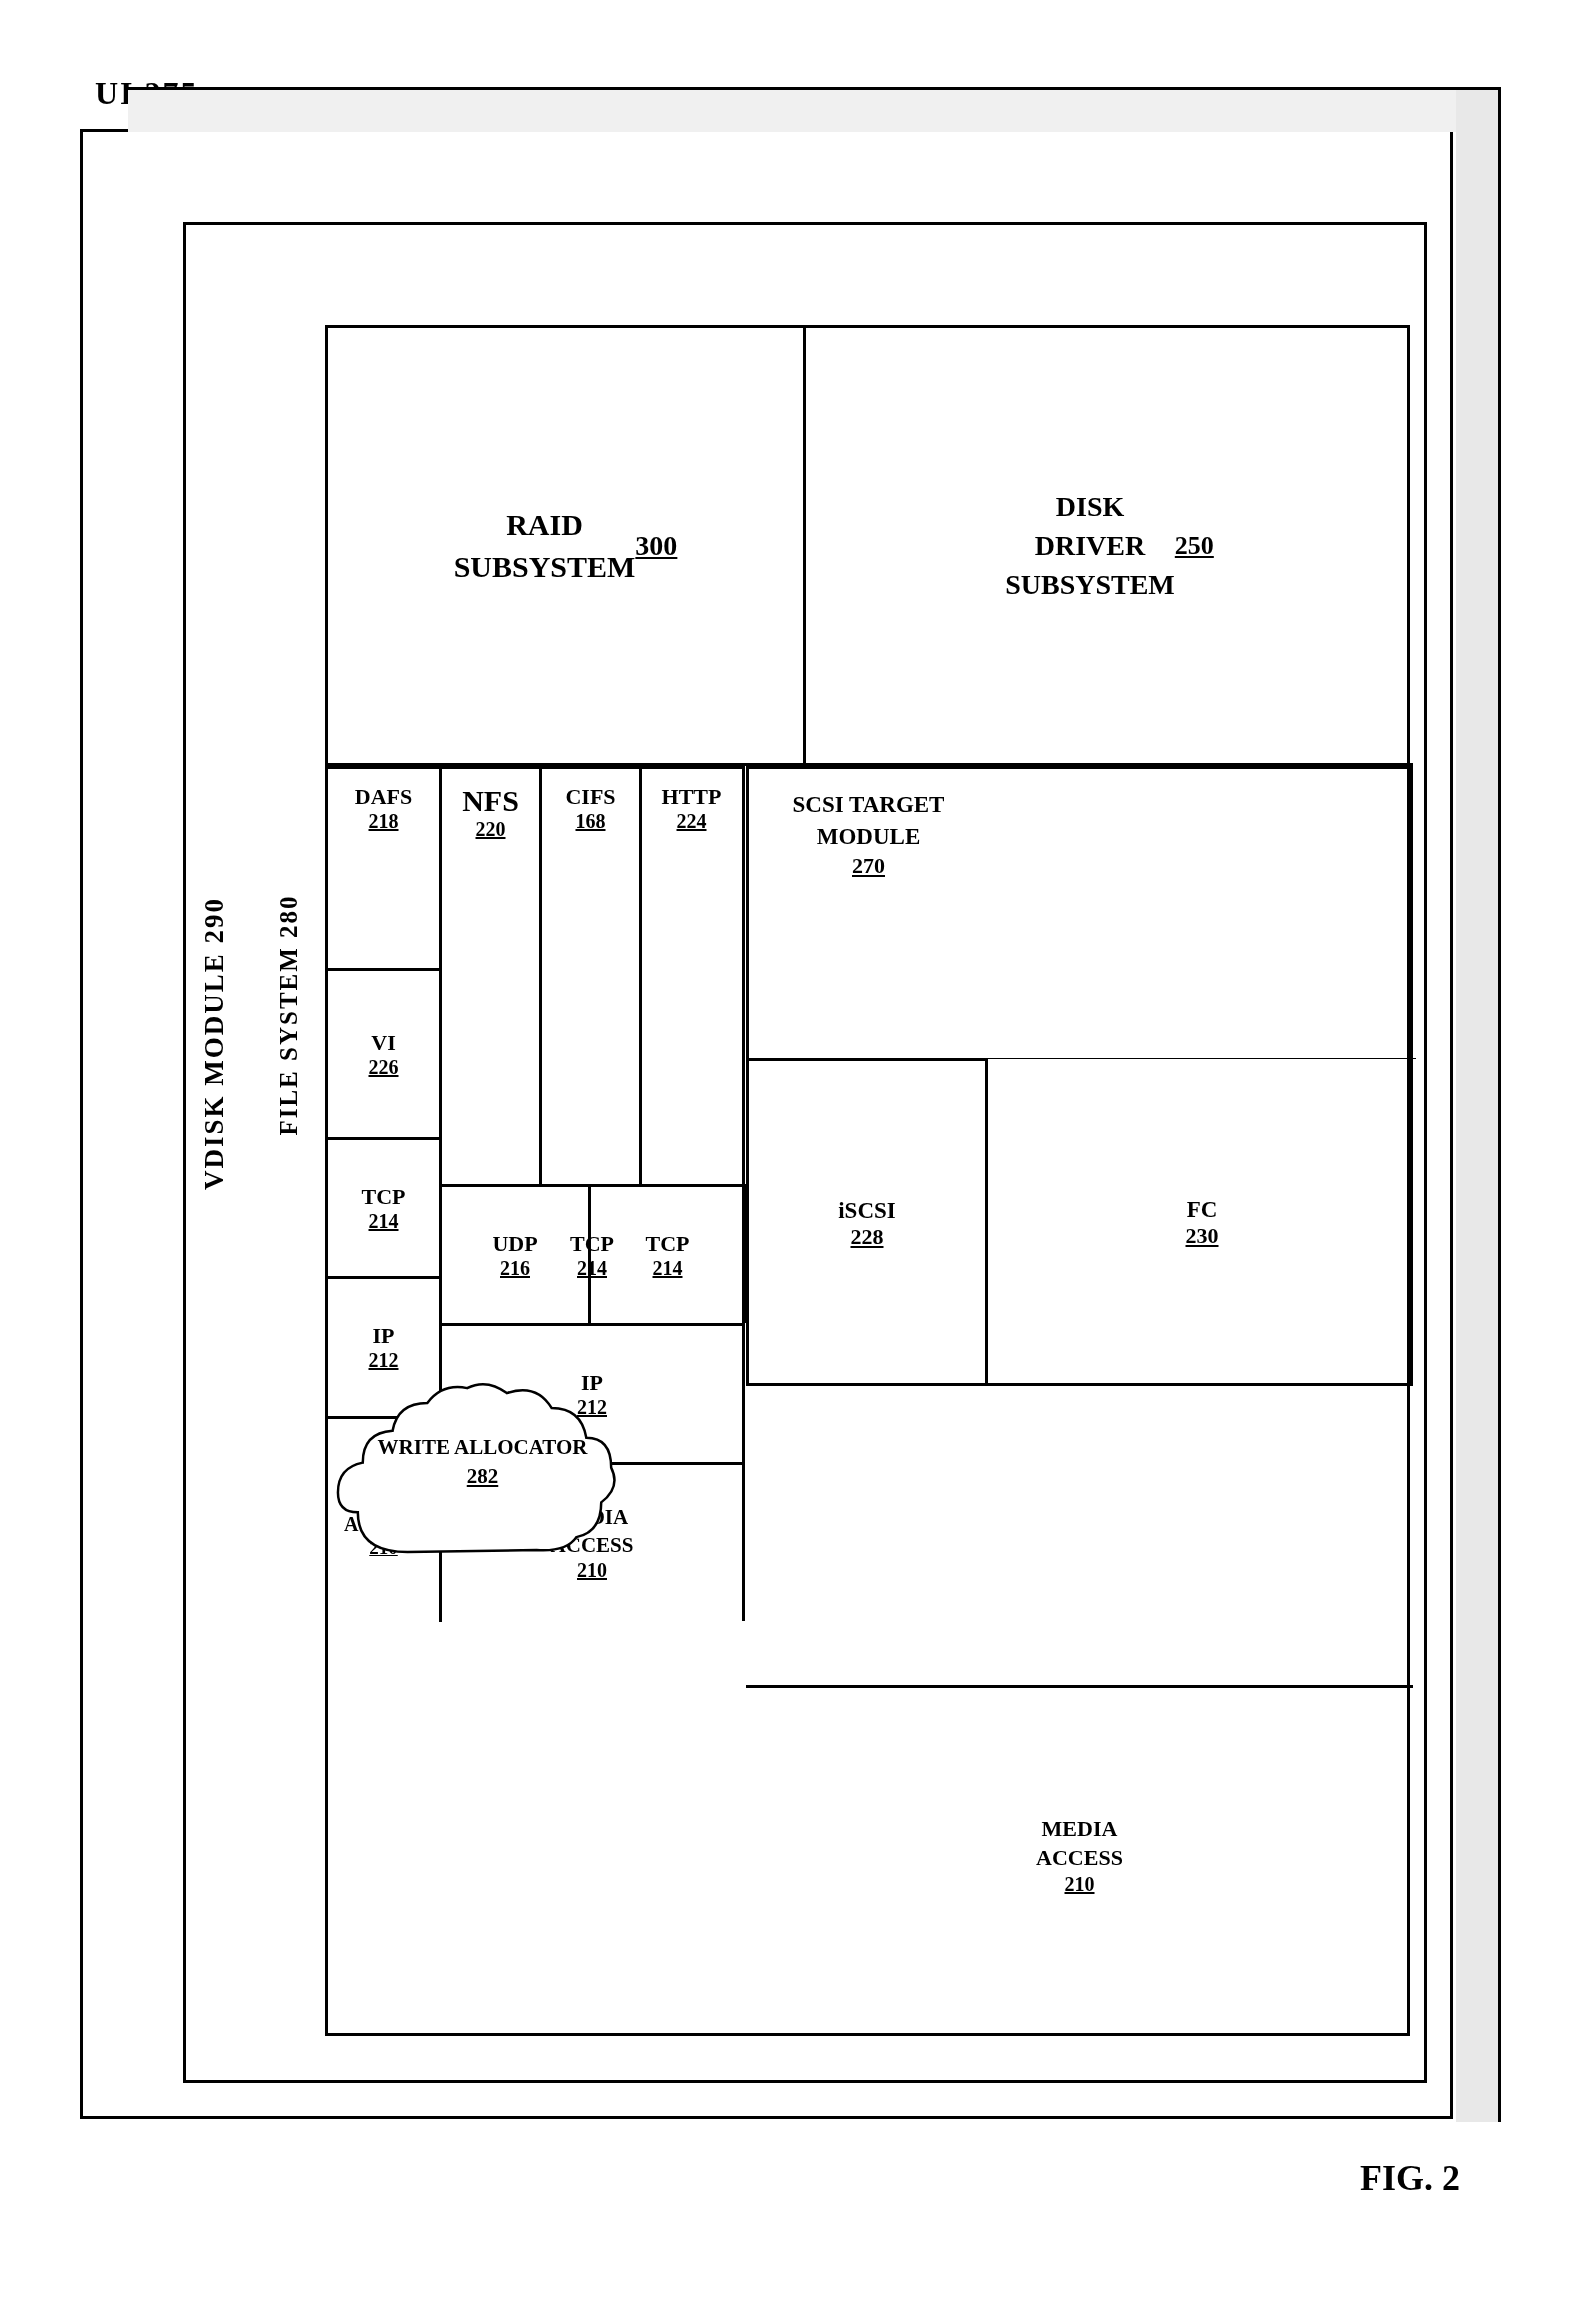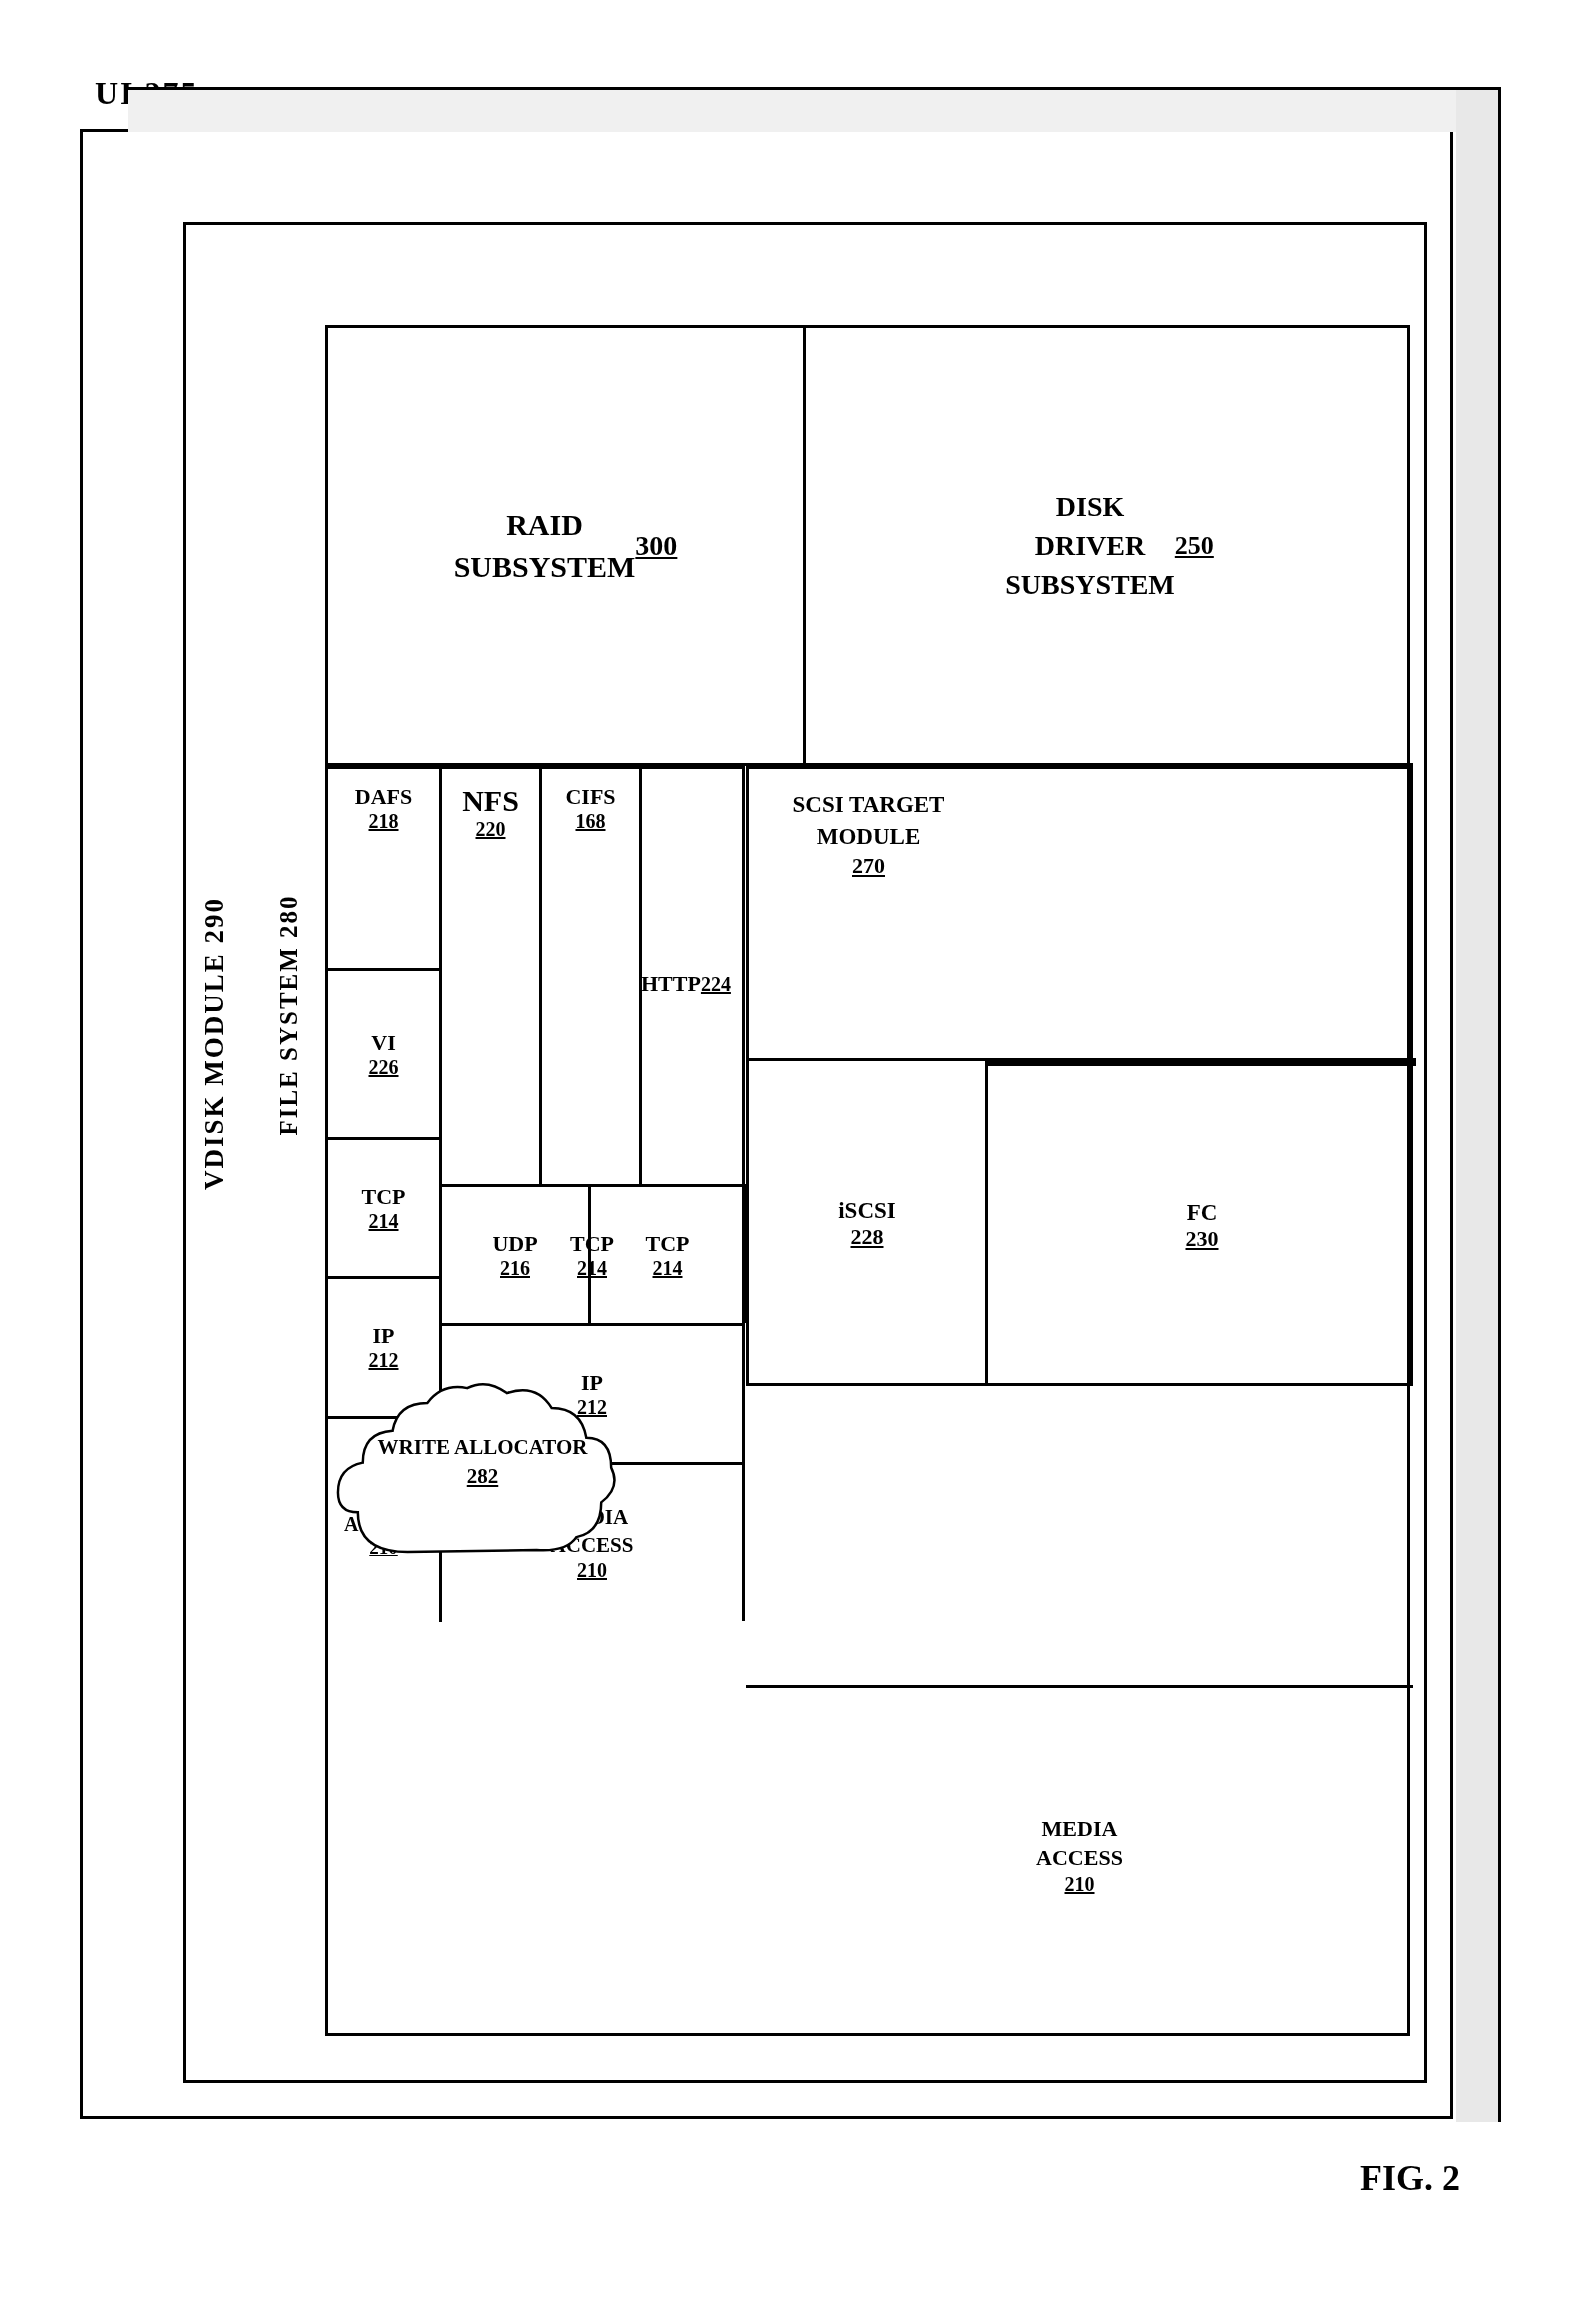--- a/index.html
+++ b/index.html
@@ -56,21 +56,21 @@
           <div style="position:absolute; top:20px; left:10px; width:219px; text-align:center;">
             <div style="font-size:23px; font-weight:bold; line-height:1.4; font-family:'Times New Roman',serif;">SCSI TARGET<br>MODULE</div>
             <div style="font-size:22px; font-weight:bold; text-decoration:underline; font-family:'Times New Roman',serif;">270</div>
           </div>
 
           <div style="position:absolute; top:289px; left:0; width:239px; height:328px; border-top:3px solid #000; border-right:3px solid #000; display:flex; flex-direction:column; align-items:center; justify-content:center;">
             <div style="font-size:23px; font-weight:bold; font-family:'Times New Roman',serif;">iSCSI</div>
             <div style="font-size:22px; font-weight:bold; text-decoration:underline; font-family:'Times New Roman',serif;">228</div>
           </div>
 
-          <div style="position:absolute; top:289px; left:239px; width:428px; height:328px; border-top:8px solid #000000; display:flex; flex-direction:column; align-items:center; justify-content:center;">
+          <div style="position:absolute; top:289px; left:239px; width:428px; height:328px; border-top:1px solid #000000; display:flex; flex-direction:column; align-items:center; justify-content:center;">
             <div style="font-size:23px; font-weight:bold; font-family:'Times New Roman',serif;">FC</div>
             <div style="font-size:22px; font-weight:bold; text-decoration:underline; font-family:'Times New Roman',serif;">230</div>
           </div>
         </div>
 
         <div style="position:absolute; top:438px; left:0; width:114px; height:856px; border-right:3px solid #000; border-top:3px solid #000;">
 
           <div style="position:absolute; top:15px; left:0; width:100%; text-align:center;">
             <div style="font-size:22px; font-weight:bold; font-family:'Times New Roman',serif;">DAFS</div>
             <div style="font-size:20px; font-weight:bold; text-decoration:underline; font-family:'Times New Roman',serif;">218</div>
@@ -100,21 +100,21 @@
         <div style="position:absolute; top:438px; left:114px; width:100px; height:418px; border-right:3px solid #000; border-top:3px solid #000; display:flex; flex-direction:column; align-items:center; justify-content:flex-start; padding-top:15px;">
           <div style="font-size:30px; font-weight:bold; font-family:'Times New Roman',serif;text-align:center;">NFS</div>
           <div style="font-size:20px; font-weight:bold; text-decoration:underline; font-family:'Times New Roman',serif;">220</div>
         </div>
 
         <div style="position:absolute; top:438px; left:214px; width:100px; height:418px; border-right:3px solid #000; border-top:3px solid #000; display:flex; flex-direction:column; align-items:center; justify-content:flex-start; padding-top:15px;">
           <div style="font-size:22px; font-weight:bold; font-family:'Times New Roman',serif;">CIFS</div>
           <div style="font-size:20px; font-weight:bold; text-decoration:underline; font-family:'Times New Roman',serif;">168</div>
         </div>
 
-        <div style="position:absolute; top:438px; left:313px; width:104px; height:418px; border-right:3px solid #000; border-top:3px solid #000; display:flex; flex-direction:row; align-items:center; justify-content:flex-start; padding-top:15px;">
+        <div style="position:absolute; top:438px; left:313px; width:104px; height:418px; border-right:3px solid #000; border-top:3px solid #000; display:flex; flex-direction:column; align-items:center; justify-content:flex-start; padding-top:15px;">
           <div style="font-size:22px; font-weight:bold; font-family:'Times New Roman',serif;">HTTP</div>
           <div style="font-size:20px; font-weight:bold; text-decoration:underline; font-family:'Times New Roman',serif;">224</div>
         </div>
 
         <div style="position:absolute; top:856px; left:114px; width:303px; height:139px; border-top:3px solid #000; border-right:3px solid #000; display:flex; flex-direction:column; align-items:center; justify-content:center;">
           <div style="font-size:22px; font-weight:bold; font-family:'Times New Roman',serif;">TCP</div>
           <div style="font-size:20px; font-weight:bold; text-decoration:underline; font-family:'Times New Roman',serif;">214</div>
         </div>
 
         <div style="position:absolute; top:856px; left:114px; width:149px; height:139px; border-top:3px solid #000; border-right:3px solid #000; display:flex; flex-direction:column; align-items:center; justify-content:center;">

